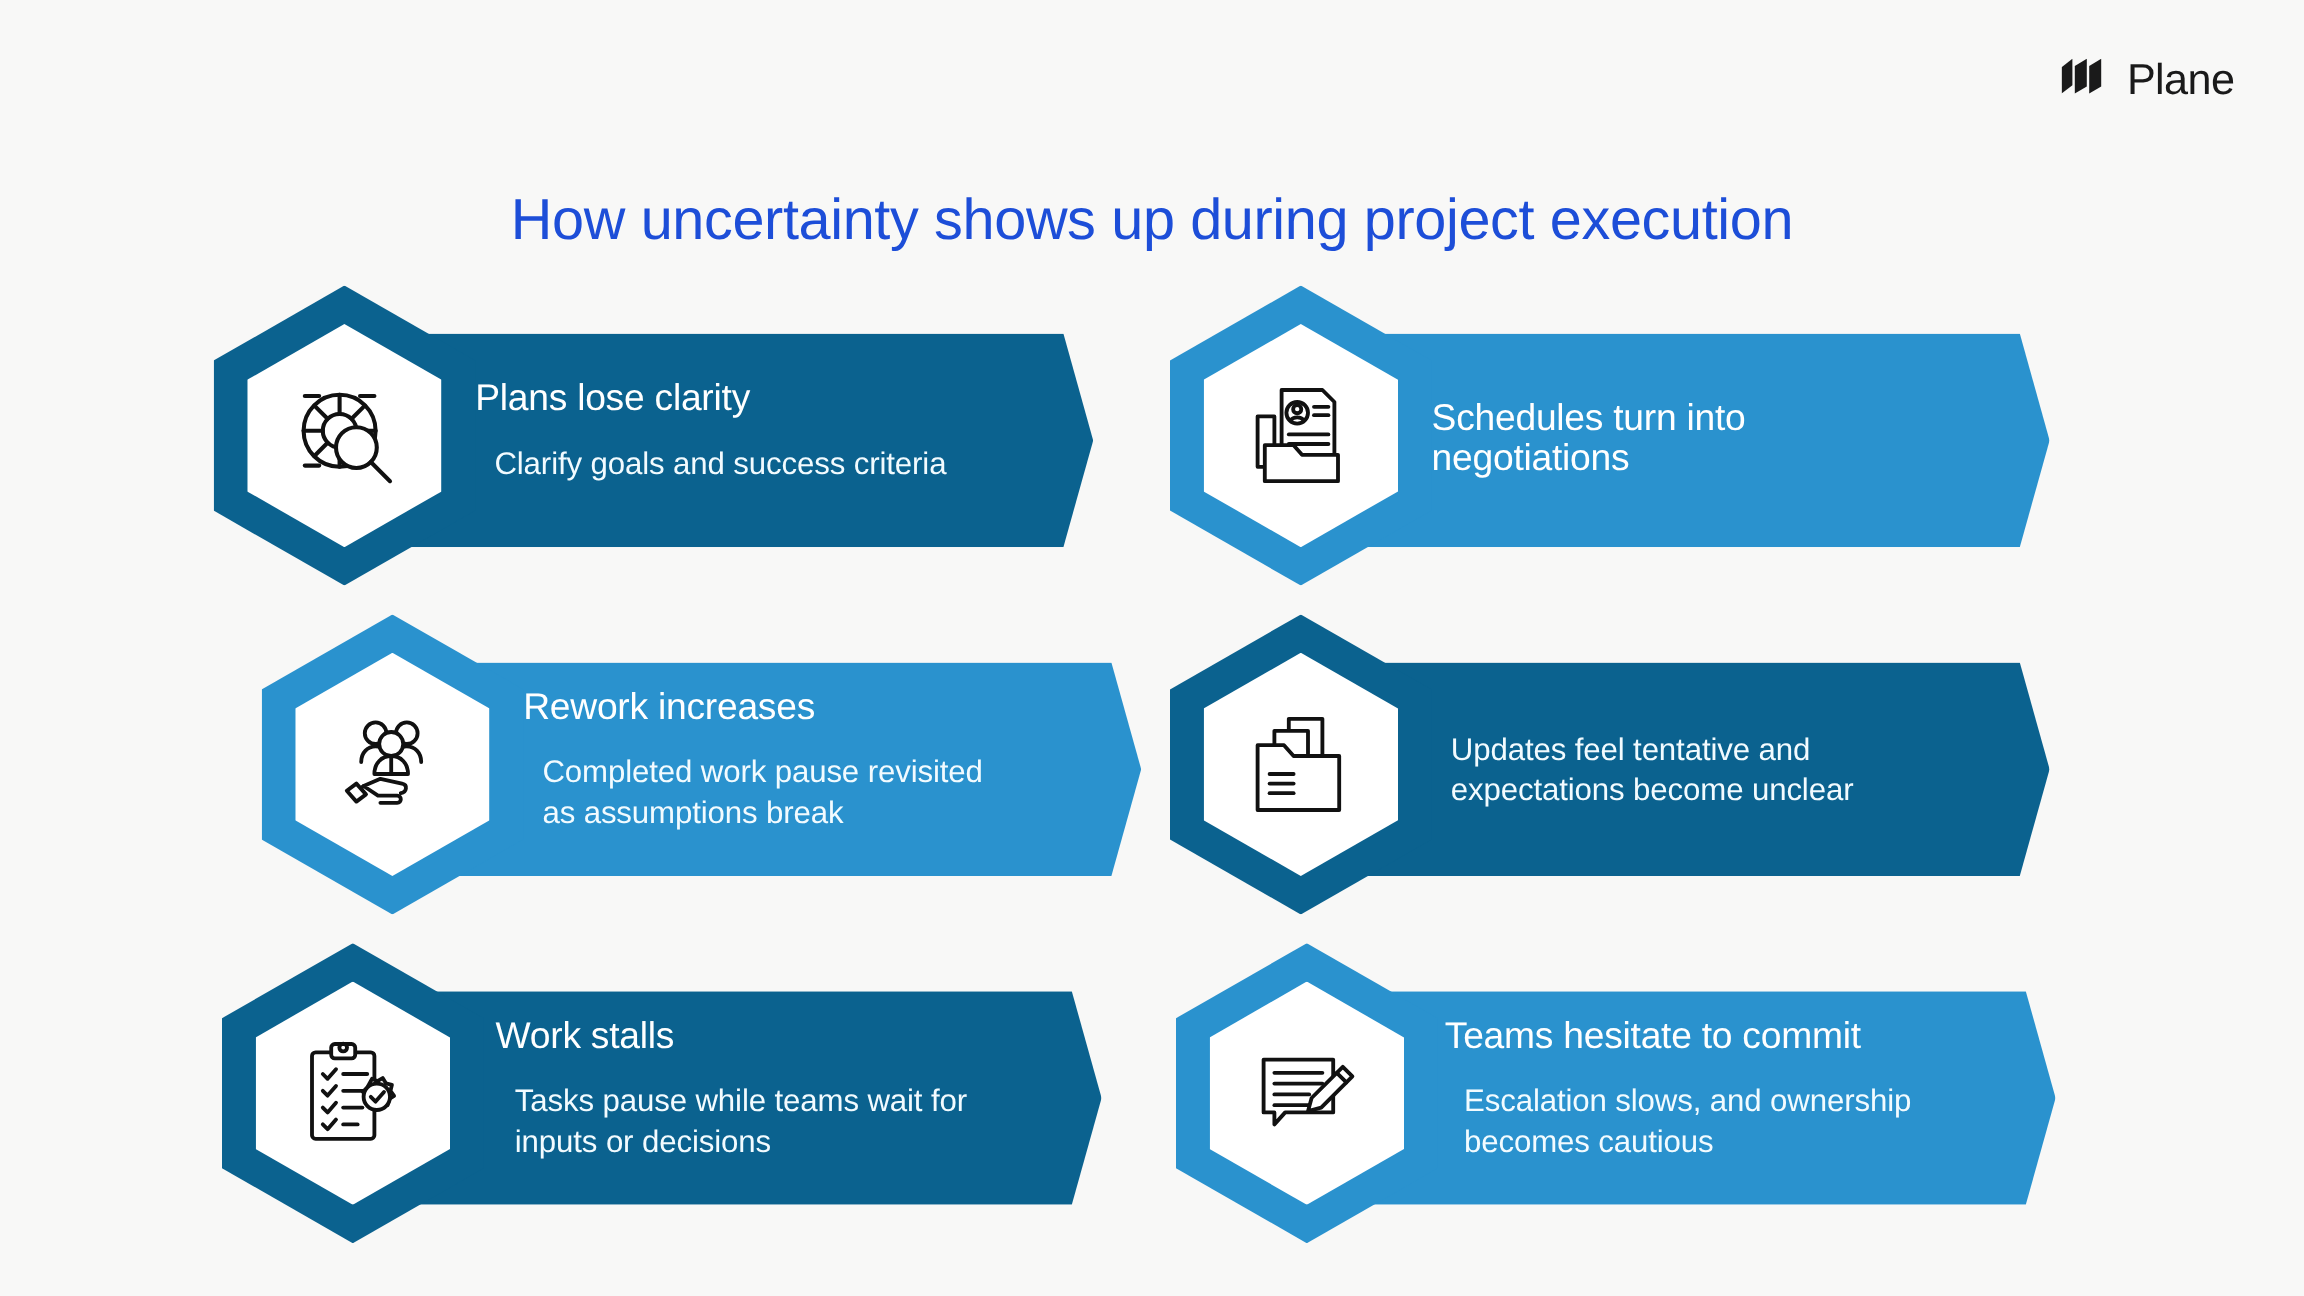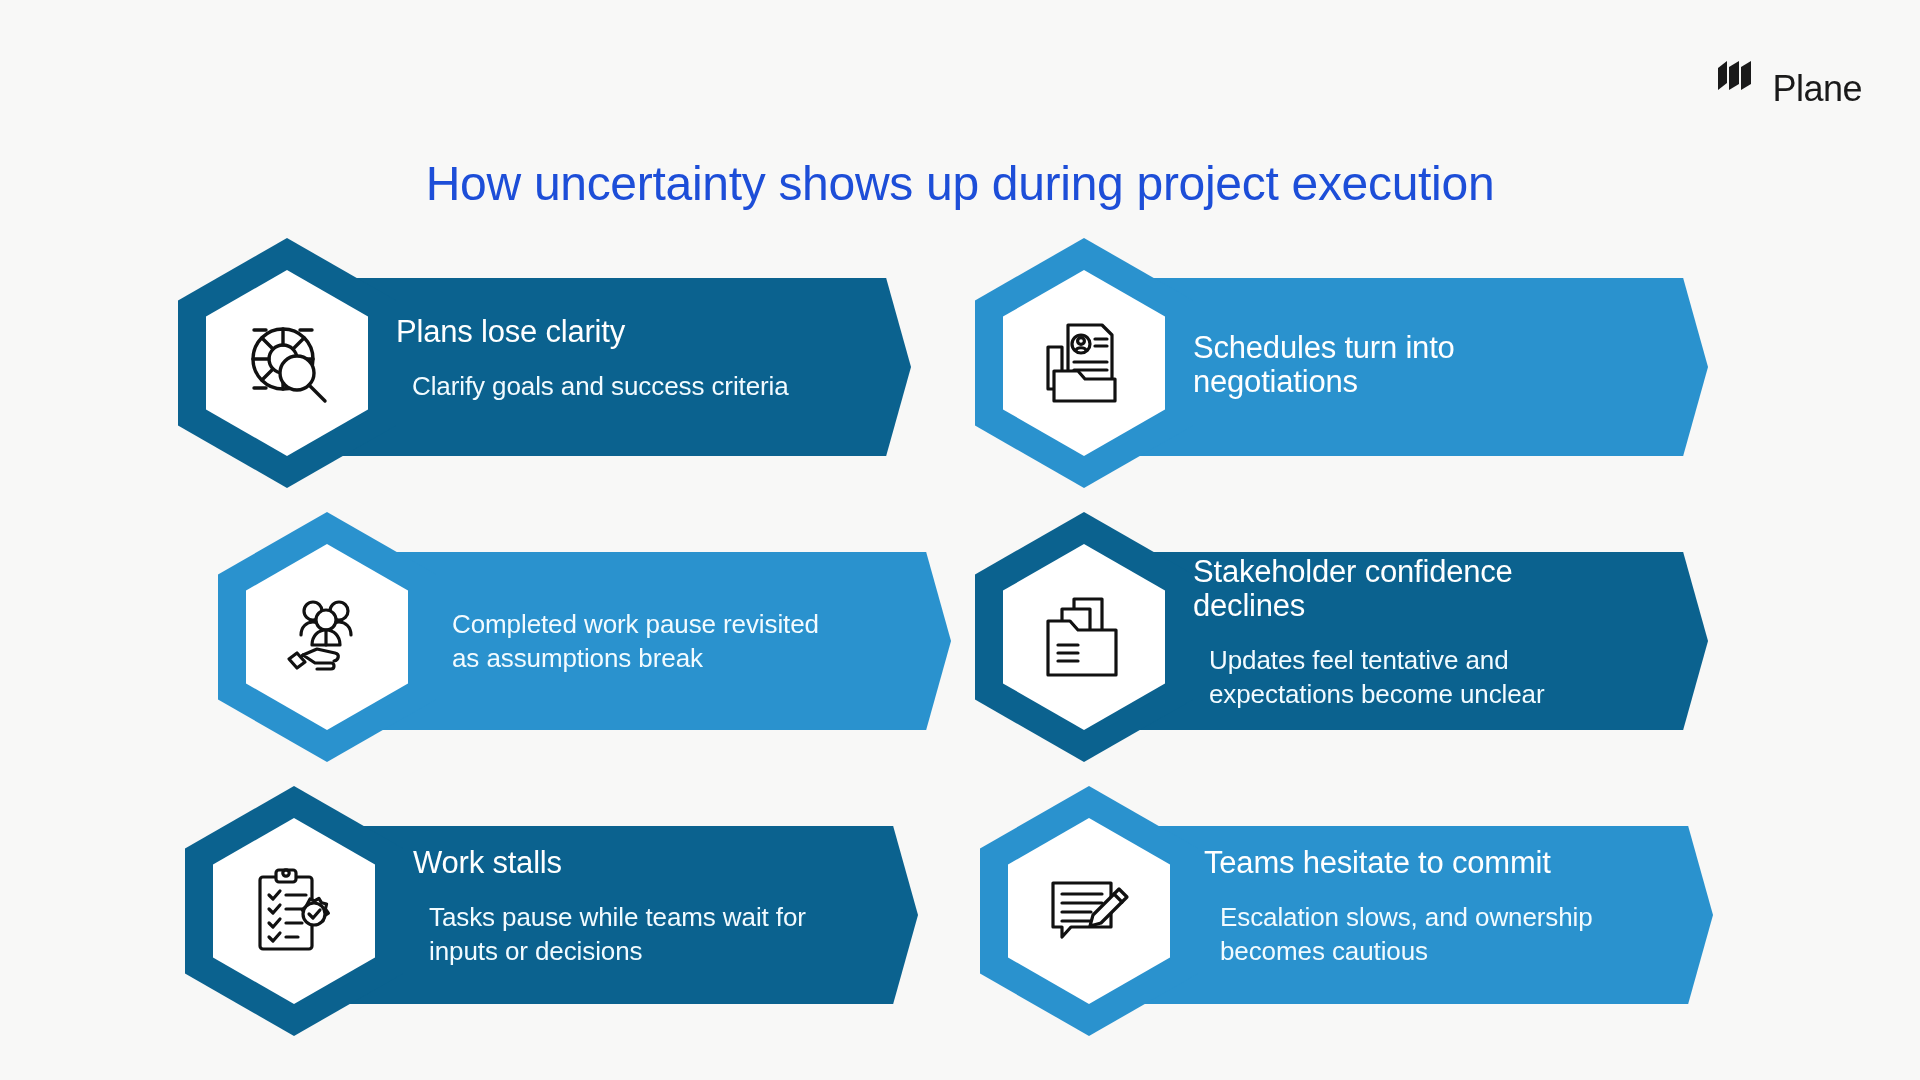--- a/index.html
+++ b/index.html
@@ -11,21 +11,20 @@
     position:relative;
   }
   .brand{
     position:absolute;top:48px;right:58px;
     display:flex;align-items:center;gap:12px;
   }
   .brand-mark{display:block;}
   .brand-name{
     font-size:36px;color:#1a1a1a;letter-spacing:-0.5px;font-weight:400;
     line-height:1;
-    margin-top:23px;
   }
   .page-title{
     position:absolute;top:126px;left:0;width:1920px;
     text-align:center;
     font-size:48px;
     font-weight:400;
     color:#1d4ed8;
     letter-spacing:-0.3px;
     line-height:1.1;
   }
@@ -195,20 +194,21 @@
               <path d="M35 58c0-9 6-15 14-15s14 6 14 15z" fill="#fff"></path>
               <line x1="49" y1="43" x2="49" y2="58"></line>
               <path d="M16 76l10-8 12 8h16c4 0 4 6 0 6H40" fill="#fff"></path>
               <path d="M26 68l14-6 18 4c5 1 4 7-1 8" fill="#fff"></path>
               <path d="M12 72l8-6 8 9-8 6z" fill="#fff"></path>
             </svg>
           </span>
         </div>
       </div>
       <div class="card-text">
+        <p class="card-title">Rework increases</p>
         <p class="card-desc">Completed work pause revisited as assumptions break</p>
       </div>
     </div>
 
     <div class="card right c-dark">
       <div class="banner"></div>
       <div class="hex-outer">
         <div class="hex-inner">
           <span>
             <svg width="100" height="100" viewBox="0 0 100 100" fill="none" stroke="#111" stroke-width="3.2" stroke-linecap="round" stroke-linejoin="round">
@@ -216,21 +216,20 @@
               <rect x="28" y="22" width="28" height="38" fill="#fff"></rect>
               <path d="M14 34h22l8 9h38v45H14z" fill="#fff"></path>
               <line x1="24" y1="58" x2="44" y2="58"></line>
               <line x1="24" y1="66" x2="44" y2="66"></line>
               <line x1="24" y1="74" x2="44" y2="74"></line>
             </svg>
           </span>
         </div>
       </div>
       <div class="card-text">
-        <p class="card-title">Stakeholder confidence declines</p>
         <p class="card-desc">Updates feel tentative and expectations become unclear</p>
       </div>
     </div>
 
   </div>
 
   <div class="row row-3">
 
     <div class="card left c-dark row3-left">
       <div class="banner"></div>

